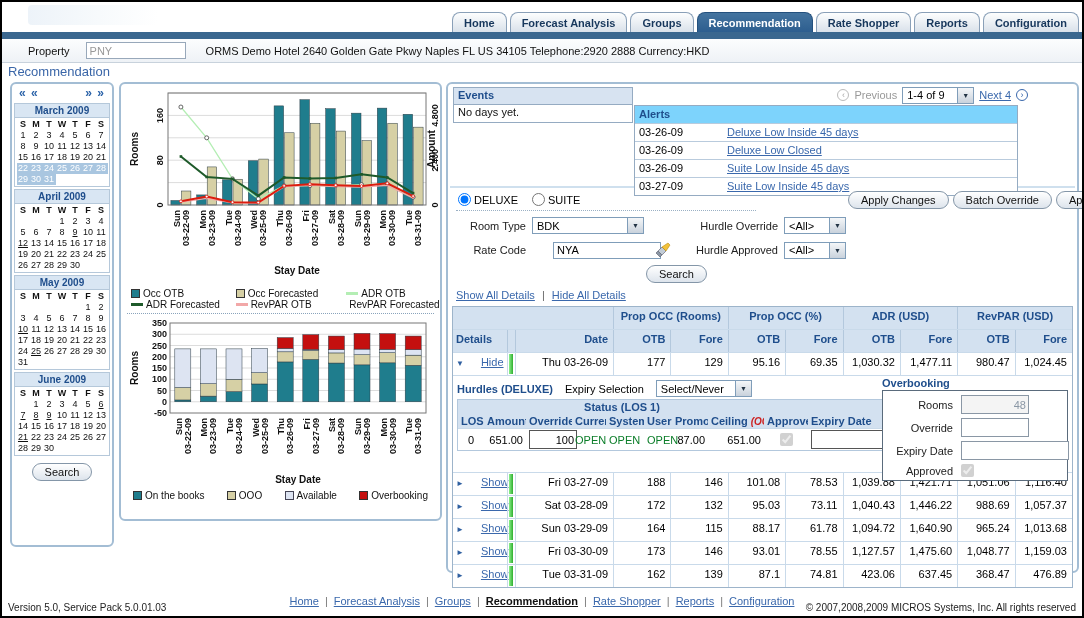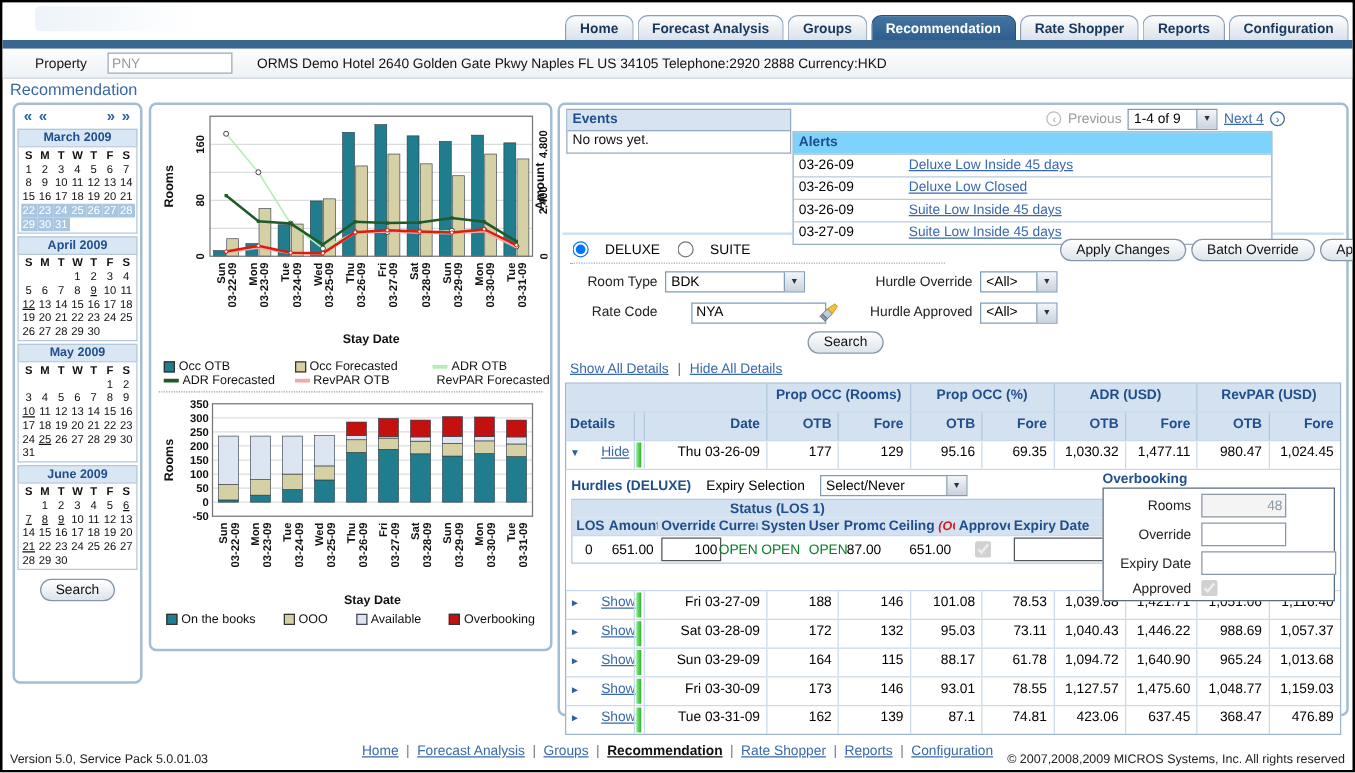--- a/index.html
+++ b/index.html
@@ -62,21 +62,21 @@
   .alerts-table{border:1px solid #95abc2;font-size:11px;width:382px;background:#fff;}
   .arow{display:grid;grid-template-columns:88px 1fr;border-top:1px solid #b9cbdd;}
   .arow:first-child{border-top:none;}
   .arow.hdr{background:#7dd3fc;color:#1f4e8c;font-weight:bold;}
   .arow span,.arow a{padding:1px 4px;height:15px;line-height:14px;}
   .alerts-table a{color:#3a68ac;text-decoration:underline;cursor:pointer;}
   .hsep{border-top:2px solid #cfe0ee;margin:0 2px;}
   
   .filters{position:relative;height:98px;font-size:11px;}
   .radio-row{padding:5px 0 0 10px;display:flex;gap:14px;align-items:center;}
-  .radio-row label{display:flex;align-items:center;gap:13px;}
+  .radio-row label{display:flex;align-items:center;gap:3px;}
   .radio-row input{margin:0;}
   .dotline{border-top:1px dotted #9ab0c4;margin:4px 0 0 8px;width:300px;}
   .fgrid{position:absolute;left:2px;top:29px;display:grid;grid-template-columns:76px 112px 26px 96px 62px;gap:7px 6px;align-items:center;}
   .flabel{text-align:right;color:#222;white-space:nowrap;}
   input.txt{border:1px solid #7f9db9;height:15px;font-size:11px;font-family:inherit;padding:0 3px;box-sizing:content-box;}
   .torch{width:18px;height:18px;cursor:pointer;}
   .search-mid{position:absolute;left:198px;top:77px;}
   .actions{position:absolute;left:400px;top:3px;display:flex;flex-direction:row;gap:4px;align-items:flex-end;}
   
   .sh-links{padding:3px 8px 1px;font-size:11px;height:15px;}
@@ -559,21 +559,21 @@
           <span class="sw-bar" style="background: rgb(196, 16, 15);"></span>
           <span>Overbooking</span>
         </span>
       </div>
   </div>
 
   <div class="panel rightpanel">
     <div class="events-row">
       <div class="events">
         <div class="events-hd">Events</div>
-        <div class="events-bd">No rows yet.</div>
+        <div class="events-bd">No days yet.</div>
       </div>
       <div class="alerts-wrap">
         <div class="pager">
           <span class="circ gray">‹</span>
           <span class="prev">Previous</span>
           <span class="fakesel" style="width:72px">
             <span class="val">1-4 of 9</span>
             <span class="selbtn">▼</span>
           </span>
           <a class="lnk">Next 4</a>
@@ -692,21 +692,21 @@
           <span>1,030.32</span>
           <span>1,477.11</span>
           <span>980.47</span>
           <span>1,024.45</span>
         </div>
         <div class="expansion" id="expansion">
         <div class="hurdles">
           <div class="h-head">
             <span class="sect-title">Hurdles (DELUXE)</span>
             <span>Expiry Selection</span>
-            <span class="fakesel" style="width:118px">
+            <span class="fakesel" style="width:96px">
                 <span class="val">Select/Never</span>
                 <span class="selbtn">▼</span>
               </span>
           </div>
           <div class="htable" id="htable">
               <span class="hh" style="grid-column: span 3;"></span>
               <span class="hh hgroup">Status (LOS 1)</span>
               <span class="hh" style="grid-column: span 4;"></span>
               <span class="hh">LOS</span>
               <span class="hh">Amount</span>

